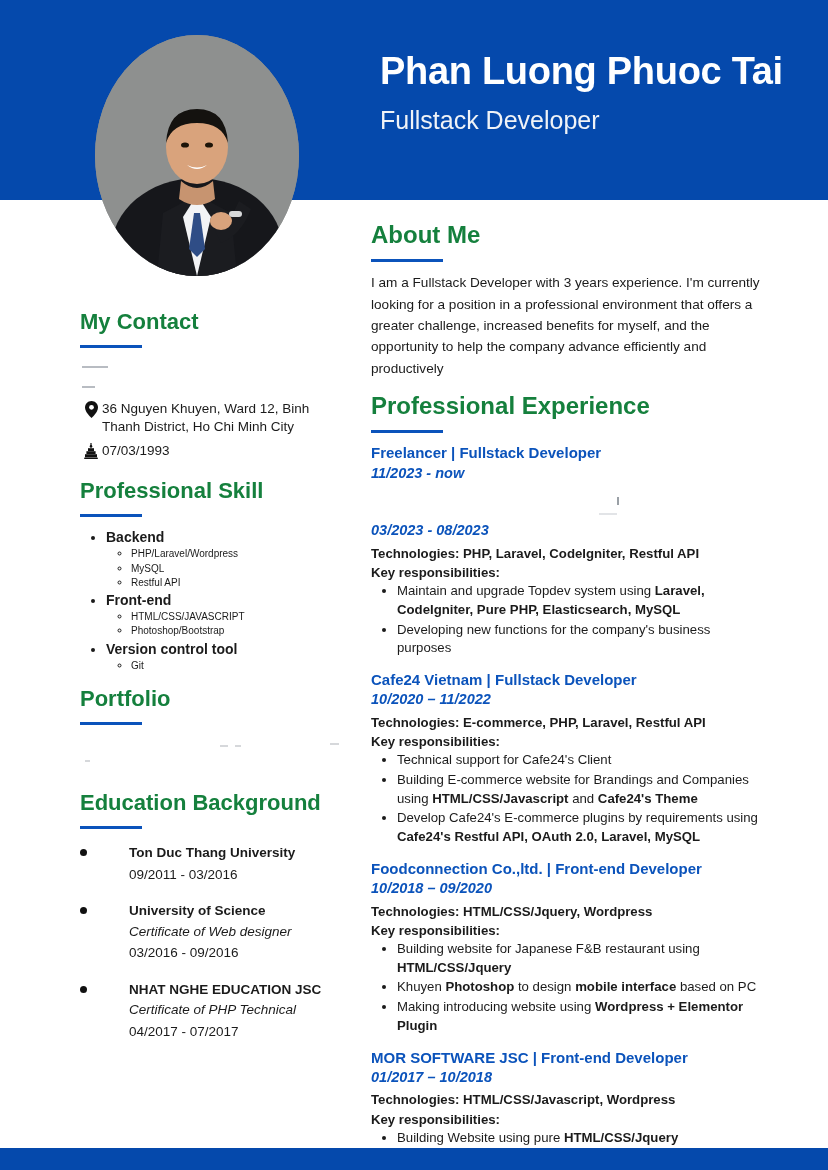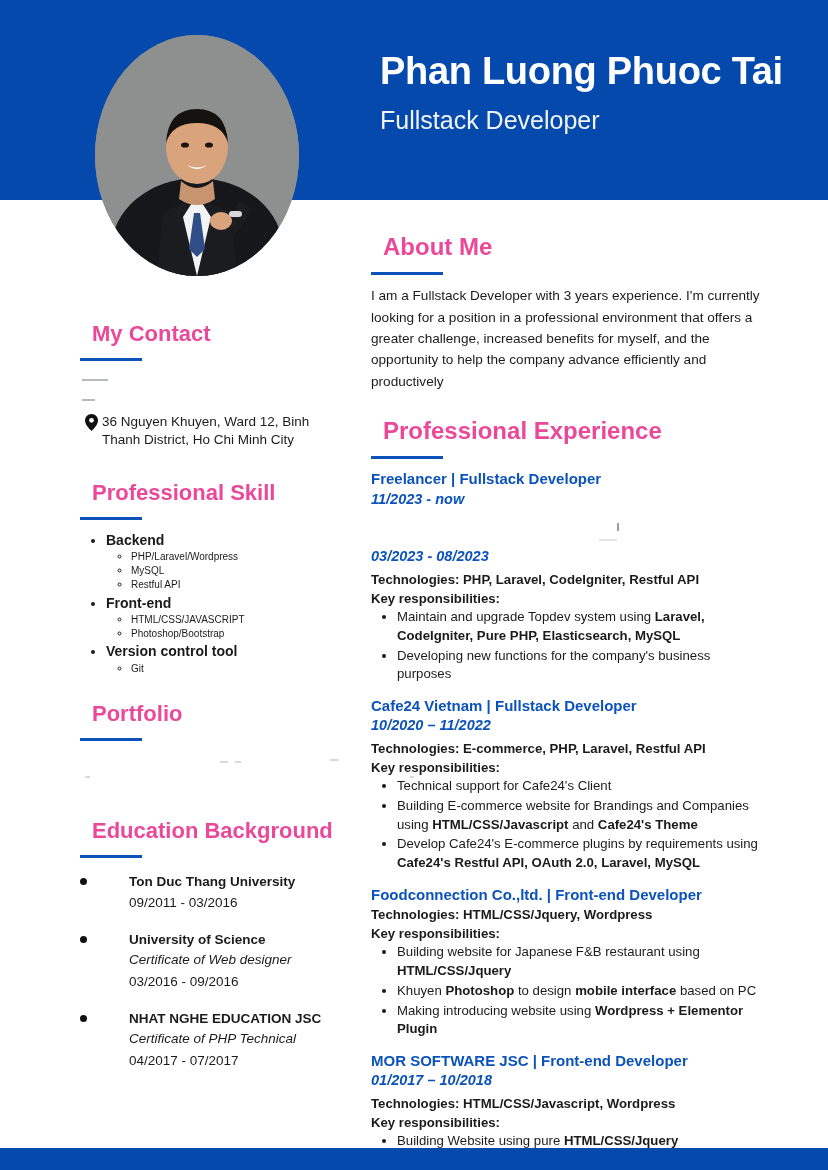--- a/index.html
+++ b/index.html
@@ -79,23 +79,23 @@
   }
   .right-col {
     position: absolute;
     left: 371px;
     top: 222px;
     width: 392px;
   }
 
   
   .section-title {
-    color: #ec4899;
-    font-weight: bold;
-    margin: 12px;
+    color: #15803d;
+    font-weight: bold;
+    margin: 0;
     line-height: 1.1;
   }
   .left-col .section-title { font-size: 22px; }
   .right-col .section-title { font-size: 24px; }
   .title-rule {
     height: 3px;
     background: #0b53bb;
     margin-top: 11px;
     margin-bottom: 10px;
   }
@@ -314,20 +314,33 @@
       <div class="contact-row">
         <span class="contact-icon">
           <svg width="13" height="17" viewBox="0 0 13 17">
             <path d="M6.5 0C2.9 0 0 2.9 0 6.5C0 11.4 6.5 17 6.5 17S13 11.4 13 6.5C13 2.9 10.1 0 6.5 0Z" fill="#111111"></path>
             <circle cx="6.5" cy="6.3" r="2.4" fill="#ffffff"></circle>
           </svg>
         </span>
         <span class="contact-text">36 Nguyen Khuyen, Ward 12, Binh Thanh District, Ho Chi Minh City</span>
       </div>
 
+      <div class="contact-row">
+        <span class="contact-icon">
+          <svg width="16" height="16" viewBox="0 0 16 16">
+            <rect x="7.4" y="0" width="1.2" height="3" fill="#111111"></rect>
+            <path d="M1.2 14.6h13.6v1.4H1.2z" fill="#111111"></path>
+            <path d="M2 11.2h12v3.2H2z" fill="#111111"></path>
+            <path d="M3.4 8.2h9.2v2.8H3.4z" fill="#111111"></path>
+            <path d="M5 5.2h6v2.8H5z" fill="#111111"></path>
+            <circle cx="8" cy="3.4" r="1.3" fill="#111111"></circle>
+          </svg>
+        </span>
+        <span class="contact-text">07/03/1993</span>
+      </div>
     </div>
   </section>
 
   <div class="spacer-14"></div>
 
   <section>
     <h2 class="section-title">Professional Skill</h2>
     <div class="title-rule"></div>
     <ul class="skill-l1">
       <li>
@@ -463,20 +476,21 @@
         <li>
           <span>Develop Cafe24's E-commerce plugins by requirements using </span><b>Cafe24's Restful API, OAuth 2.0, Laravel, MySQL</b>
         </li>
       </ul>
     </div>
 
     <div class="spacer-8"></div>
 
     <div class="exp-block">
       <div class="exp-title">Foodconnection Co.,ltd. | Front-end Developer</div>
+      <div class="exp-date">10/2018 – 09/2020</div>
       <div class="exp-tech">Technologies: HTML/CSS/Jquery, Wordpress</div>
       <div class="exp-resp-label">Key responsibilities:</div>
       <ul class="exp-points">
         <li>
           <span>Building website for Japanese F&amp;B restaurant using </span><b>HTML/CSS/Jquery</b>
         </li>
         <li>
           <span>Khuyen </span><b>Photoshop</b><span> to design </span><b>mobile interface</b><span> based on PC</span>
         </li>
         <li>

